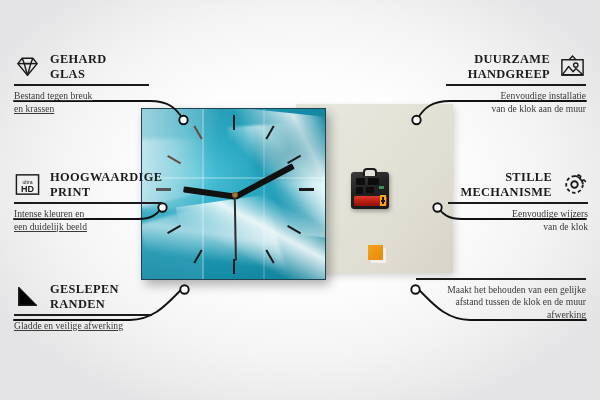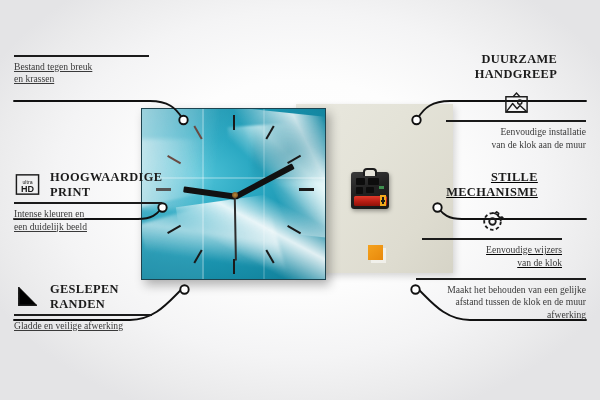--- a/index.html
+++ b/index.html
@@ -9,21 +9,21 @@
     background:#ffffff;
   }
   #stage {
     position:relative; width:600px; height:400px;
     background:
       radial-gradient(ellipse 58% 62% at 50% 46%, #ffffff 0%, #fdfdfd 42%, #f4f4f5 70%, #ebebec 88%, #e4e4e6 100%);
   }
   
   .feat { position:absolute; }
   .feat .head { display:flex; align-items:center; gap:9px; }
-  .feat.right .head { flex-direction:column; justify-content:flex-end; }
+  .feat.right .head { flex-direction:row; justify-content:flex-end; }
   .feat .title {
     font-family:"Liberation Serif", serif;
     font-weight:700; font-size:12.4px; line-height:1.18;
     letter-spacing:.35px; color:#1b1b1b; text-transform:uppercase;
     white-space:pre-line;
   }
   .feat.left .title { text-align:left; }
   .feat.right .title { text-align:right; }
   .feat .rule { height:1.6px; background:#1b1b1b; margin-top:3px; }
   .feat .sub {
@@ -155,20 +155,35 @@
       <circle cx="183.5" cy="120" r="4.2"></circle>
       <circle cx="162.5" cy="207.5" r="4.2"></circle>
       <circle cx="184.5" cy="289.5" r="4.2"></circle>
       <circle cx="416.5" cy="120" r="4.2"></circle>
       <circle cx="437.5" cy="207.5" r="4.2"></circle>
       <circle cx="415.5" cy="289.5" r="4.2"></circle>
     </g>
   </svg>
 
   <div class="feat left" style="left:14px; top:52px; width:140px;">
+    <div class="head">
+      <span class="ico">
+        <svg viewBox="0 0 28 28">
+            <g fill="none" stroke="#1b1b1b" stroke-width="1.5" stroke-linejoin="round">
+          <path d="M4 11 L8.5 5.5 H19.5 L24 11 L14 23 Z"></path>
+          <path d="M4 11 H24"></path>
+              <path d="M8.5 5.5 L10.6 11 L14 23"></path>
+              <path d="M19.5 5.5 L17.4 11 L14 23"></path>
+          <path d="M10.6 11 H17.4"></path>
+        </g>
+          </svg>
+      </span>
+      <span class="title">GEHARD
+GLAS</span>
+    </div>
     <div class="rule" style="width:135px;"></div>
     <div class="sub">Bestand tegen breuk
 en krassen</div>
   </div>
 
   <div class="feat left" style="left:14px; top:170px; width:152px;">
     <div class="head">
       <span class="ico">
         <svg viewBox="0 0 28 28">
           <rect x="2.5" y="4" width="23" height="20" fill="none" stroke="#1b1b1b" stroke-width="1.5"></rect>
@@ -215,21 +230,21 @@
           <circle cx="17.4" cy="12.6" r="2.2" fill="none" stroke="#1b1b1b" stroke-width="1.4"></circle>
           <path d="M3.6 22.4 L10 14 L14.6 19.4 L17.6 16 L24.4 22.4 Z" fill="none" stroke="#1b1b1b" stroke-width="1.4" stroke-linejoin="round"></path>
         </svg>
       </span>
     </div>
     <div class="rule" style="width:140px;margin-left:auto;"></div>
     <div class="sub">Eenvoudige installatie
 van de klok aan de muur</div>
   </div>
 
-  <div class="feat right" style="left:422px; top:170px; width:140px;text-decoration:underline;">
+  <div class="feat right" style="left:448px; top:170px; width:140px;">
     <div class="head">
       <span class="title">STILLE
 MECHANISME</span>
       <span class="ico">
         <svg viewBox="0 0 28 28">
             <g fill="none" stroke="#1b1b1b" stroke-width="1.9" stroke-linejoin="round">
           <path d="M14 3.4 l2.9 1.0 2.2-2.0 2.4 2.0 -0.8 2.9 2.1 2.1 2.9-0.8 2.0 2.4" transform="scale(0.86) translate(2.2,2.2)"></path>
           <circle cx="14" cy="14" r="8.6" stroke-dasharray="3.6 2.6"></circle>
           <circle cx="14" cy="14" r="3.4"></circle>
         </g>

